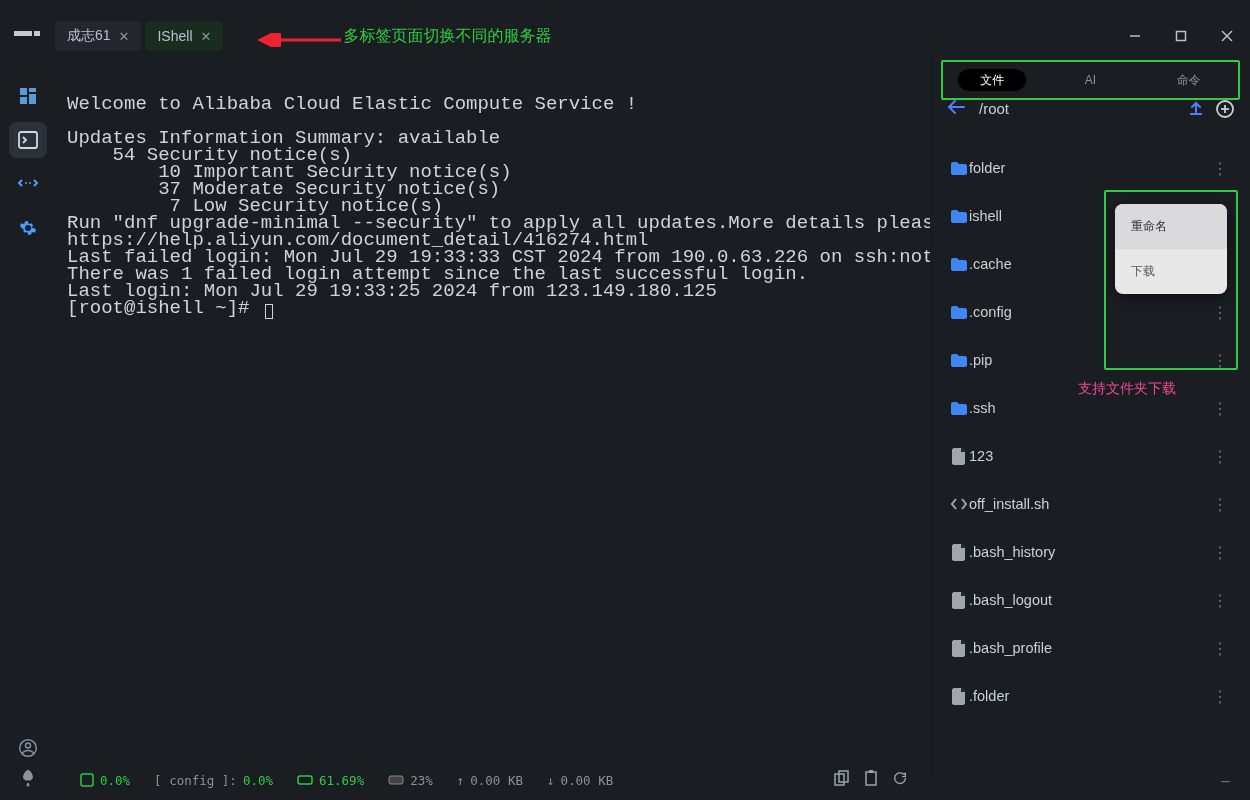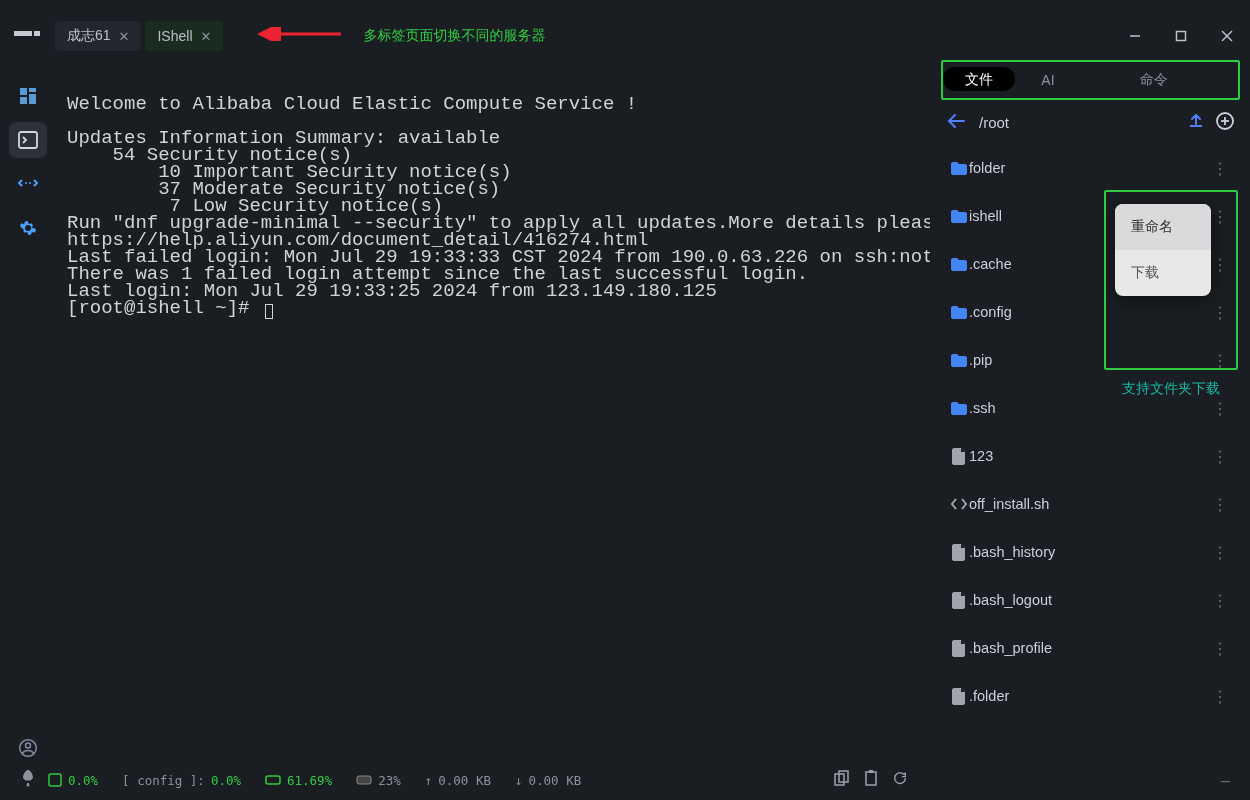--- a/index.html
+++ b/index.html
@@ -16,70 +16,70 @@
   .tabs { display: flex; gap: 4px; height: 100%; align-items: center; }
   .tab {
     display: flex; align-items: center; gap: 8px;
     padding: 0 12px; height: 30px;
     background: #23272d; border-radius: 4px;
     font-size: 14px; color: #b8c0c8;
   }
   .tab.active { background: #1f8f1f22; }
   .tab .close { color: #8a929a; font-size: 13px; cursor:pointer; }
   .annotation-arrow {
-    display:flex; align-items:flex-start; margin-left: 30px; gap: 20px;
-    color: #2ecc40; font-size: 14px;
+    display:flex; align-items:flex-end; margin-left: 30px; 
+    color: #2ecc40; font-size: 16px;
   }
   .arrow-svg { display:inline-block; }
   .win-controls { margin-left:auto; display:flex; }
   .win-btn { width:46px; height:40px; display:flex; align-items:center; justify-content:center; color:#b8c0c8; cursor:pointer; }
   .main { display:flex; height: 720px; }
   .nav { width:55px; display:flex; flex-direction:column; align-items:center; gap:8px; padding-top:22px; }
   .nav-item { width:38px; height:36px; display:flex; align-items:center; justify-content:center; border-radius:8px; color:#7f8fa4; cursor:pointer;}
   .nav-item.active { background:#2c3138; color:#d0d7de; }
   .nav-item svg { display:block; }
   .nav-spacer { flex:1; }
   .terminal { flex:1; padding: 40px 12px 0 12px; font-family: Liberation Mono, monospace; font-size:19px; line-height:17px; color:#d0d4d8; white-space:pre; overflow:hidden;}
   .cursor { display:inline-block; width:8px; height:15px; border:1px solid #d0d4d8; vertical-align:text-bottom; margin-left:4px;}
   .right-panel { width:320px; position:relative; border-left:1px solid #00000022;}
   .right-tabs {
     margin: 4px 10px 0 10px; height:40px;
     border:2px solid #2ecc40;
     display:flex; align-items:center; border-radius:2px;
   }
-  .right-tab { flex:1; font-size:14px; color:#8a929a; cursor:pointer; }
+  .right-tab { flex:1; text-align:center; font-size:12px; color:#8a929a; cursor:pointer; }
   .right-tab.active { color:#fff; }
   .right-tab.active span { background:#000; padding:4px 22px; border-radius:14px; }
-  .file-path-row { display:flex; align-items:center; height:44px; padding:0 16px; gap:14px; color:#c9d1d9; font-size:15px;}
+  .file-path-row { display:flex; align-items:flex-start; height:44px; padding:0 16px; gap:14px; color:#c9d1d9; font-size:15px;}
   .path-back { color:#4f7fff; cursor:pointer; }
   .path-text { flex:1; }
   .path-actions { display:flex; gap:12px; color:#c9d1d9; }
   .file-list { overflow:hidden; }
   .file-row { display:flex; align-items:center; height:48px; padding:0 18px; gap:0; font-size:14.5px; color:#c9d1d9; cursor:pointer;}
   .file-ico { width:20px; display:flex; justify-content:center; }
   .file-name { flex:1; white-space:nowrap; overflow:hidden; text-overflow:ellipsis; }
   .file-dots { color:#6a7178; cursor:pointer; padding:0 4px; font-size:16px; }
   .context-menu {
     position:absolute; left:1115px; top:204px;
-    width:96px; background:#e8e8e9; border-radius:8px;
+    width:112px; background:#e8e8e9; border-radius:8px;
     box-shadow: 0 4px 16px rgba(0,0,0,0.4);
-    color:#555; font-size:14px; overflow:hidden;
+    color:#555; font-size:12px; overflow:hidden;
   }
   .context-item { padding:14px 16px; cursor:pointer; }
   .context-item.hover { background:#dadadc; color:#333; }
   .green-box-2 {
     position:absolute; border:2px solid #2ecc40; pointer-events:none;
     left:1104px; top:190px; width:134px; height:180px; border-radius:2px;
   }
   .green-label {
-    position:absolute; left:1104px; top:380px; color:#14b8a6; font-size:14px; width:134px; text-align:center;
+    position:absolute; left:1060px; top:380px; color:#ec4899; font-size:14px; width:134px; text-align:center;
   }
   .statusbar {
-    position:absolute; left:0; bottom:0; height:40px; width:940px;
-    display:flex; align-items:center; padding:0 20px 0 48px; gap:24px;
+    position:absolute; left:12px; bottom:0; height:40px; width:940px;
+    display:flex; align-items:center; padding:0 20px 0 68px; gap:24px;
     font-family: Consolas, monospace; font-size:12.5px; color:#8a929a;
   }
   .stat { display:flex; align-items:center; gap:6px; }
   .stat .green { color:#2ecc40; }
   .statusbar-right {
     position:absolute; right:320px; bottom:0; height:40px;
     display:flex; align-items:center; gap:14px; padding-right:22px; color:#9aa2aa;
   }
   .right-bottom-dash { position:absolute; right:20px; bottom:10px; color:#6a7178;}
   .rocket { position:absolute; left:18px; bottom:8px; color:#8a929a; }

